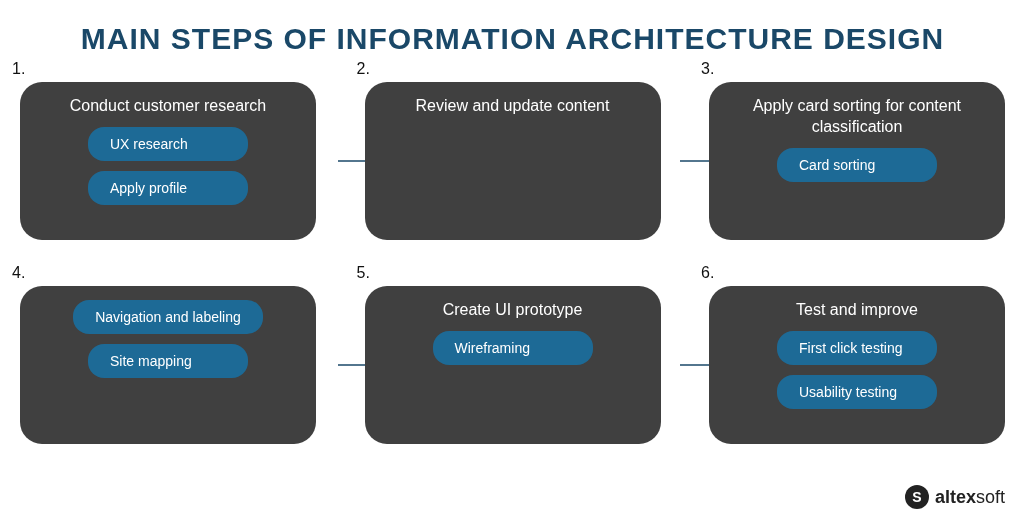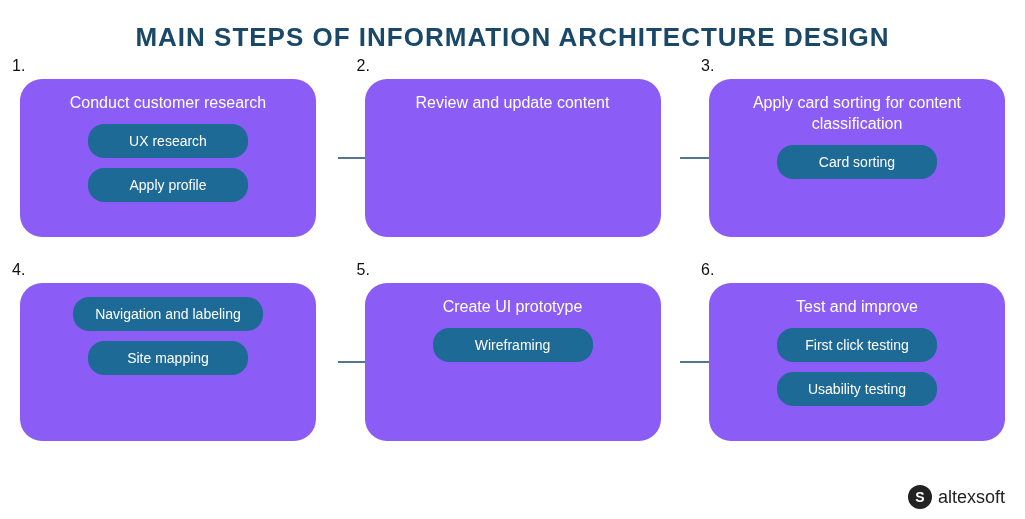--- a/index.html
+++ b/index.html
@@ -7,21 +7,21 @@
     width: 1025px;
     height: 519px;
     background: #ffffff;
     font-family: Arial, Helvetica, sans-serif;
     position: relative;
     overflow: hidden;
   }
   .title {
     text-align: center;
     color: #1a4868;
-    font-size: 26px;
+    font-size: 30px;
     font-weight: 600;
     letter-spacing: 1px;
     padding-top: 22px;
     padding-bottom: 8px;
   }
   .grid {
     position: relative;
     width: 100%;
     padding: 0 20px;
   }
@@ -38,21 +38,21 @@
     width: 296px;
   }
   .num {
     position: absolute;
     top: -22px;
     left: -8px;
     color: #111;
     font-size: 16px;
   }
   .card {
-    background: #8b5cf6;
+    background: #404040;
     border-radius: 22px;
     color: #fff;
     height: 158px;
     padding: 14px 16px 12px;
     display: flex;
     flex-direction: column;
     align-items: center;
   }
   .card-title {
     font-size: 16px;
@@ -71,21 +71,21 @@
     gap: 10px;
     align-items: center;
     width: 100%;
   }
   .pill {
     background: #1d6a96;
     color: #fff;
     border-radius: 16px;
     padding: 9px 22px;
     font-size: 14px;
-    text-align: center;
+    text-align: left;
     min-width: 160px;
   }
   .arrow {
     position: absolute;
     width: 46px;
     display: flex;
     align-items: center;
     color: #1a4868;
     top: 50%;
     transform: translateY(-50%);
@@ -109,21 +109,21 @@
     height: 24px;
     background: #222;
     border-radius: 50%;
     display: flex;
     align-items: center;
     justify-content: center;
     color: #fff;
     font-size: 14px;
     font-weight: 700;
   }
-  .footer strong { font-weight: 400; }
+  .footer strong { font-weight: 700; }
 </style>
 </head>
 <body>
 
 <h1 class="title">MAIN STEPS OF INFORMATION ARCHITECTURE DESIGN</h1>
 
 <div class="grid">
 
   <div class="row">
     <div class="step-wrap">

